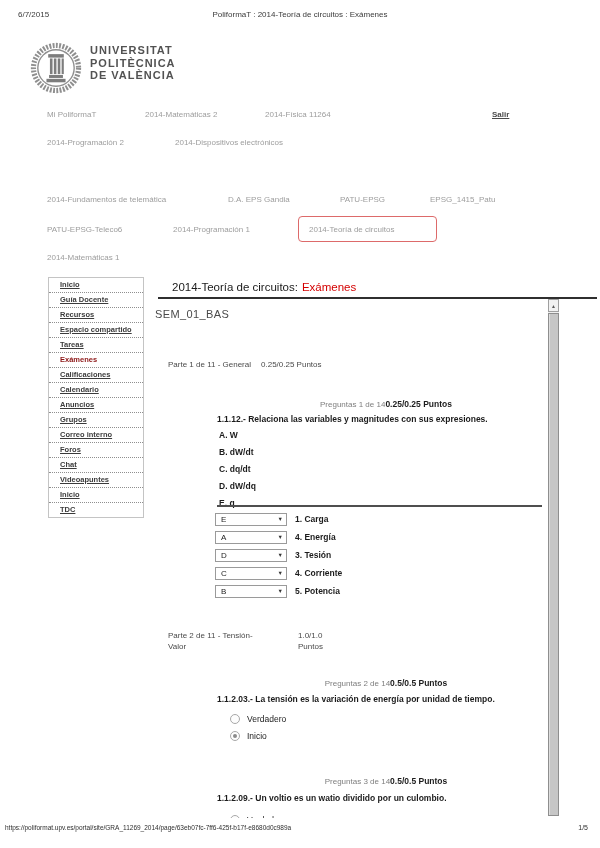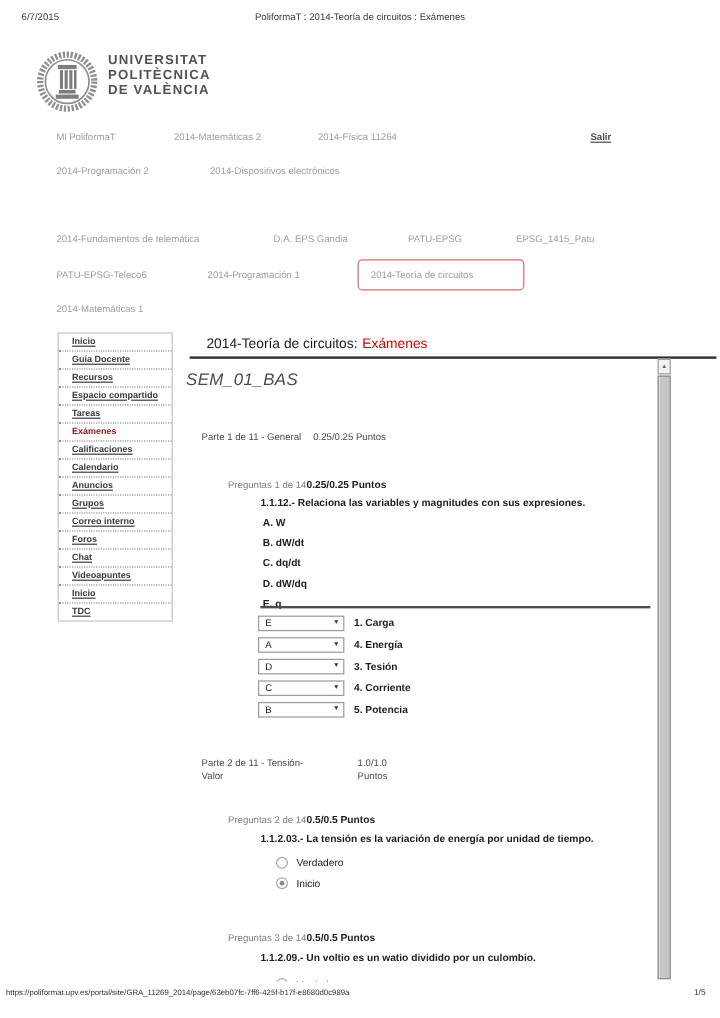--- a/index.html
+++ b/index.html
@@ -36,26 +36,26 @@
 
   
   .main-title{left:158px;top:281px;width:425px;padding:0 0 4px 14px;
               border-bottom:2px solid #2f2f2f;font-size:11.5px;font-weight:normal;color:#1a1a1a;
               white-space:nowrap;}
   .main-title .hl{color:#d40000;margin-left:4px;}
 
   
   .content{left:152px;top:300px;width:394px;height:518px;overflow:hidden;background:#fff;}
   .content .abs{position:absolute;}
-  .sem{left:3px;top:8px;font-size:14px;letter-spacing:.4px;color:#4a4a4a;font-style:italic;}
+  .sem{left:3px;top:8px;font-size:11px;letter-spacing:.4px;color:#4a4a4a;}
   .part-row{left:16px;top:60px;display:flex;gap:10px;font-size:8px;color:#4a4a4a;}
   .part2-row{left:16px;top:330px;display:flex;font-size:8px;color:#4a4a4a;line-height:11px;}
   .part2-row .col1{width:125px;}
   .part2-row .col2{margin-left:5px;}
-  .q-head{left:38px;width:392px;display:flex;justify-content:flex-start;align-items:flex-end;}
+  .q-head{left:38px;width:392px;display:flex;justify-content:center;align-items:flex-end;}
   .q-label{font-size:8px;color:#7e7e7e;}
   .q-points{font-size:8.5px;font-weight:bold;color:#1c1c1c;}
   .q-text{left:65px;font-size:8.5px;font-weight:bold;color:#1c1c1c;white-space:nowrap;}
   .opt-list{left:67px;list-style:none;margin:0;padding:0;}
   .opt-list li{height:17px;line-height:17px;font-size:8.5px;font-weight:bold;color:#1c1c1c;}
   .q-hr{left:65px;width:325px;border-top:2px solid #4f4f4f;height:0;}
   .match-list{left:63px;}
   .match-row{height:18px;display:flex;align-items:center;}
   .sel{width:72px;height:13px;border:1px solid #9a9a9a;background:#fff;box-sizing:border-box;
        display:flex;justify-content:space-between;align-items:center;padding:0 3px 0 5px;

